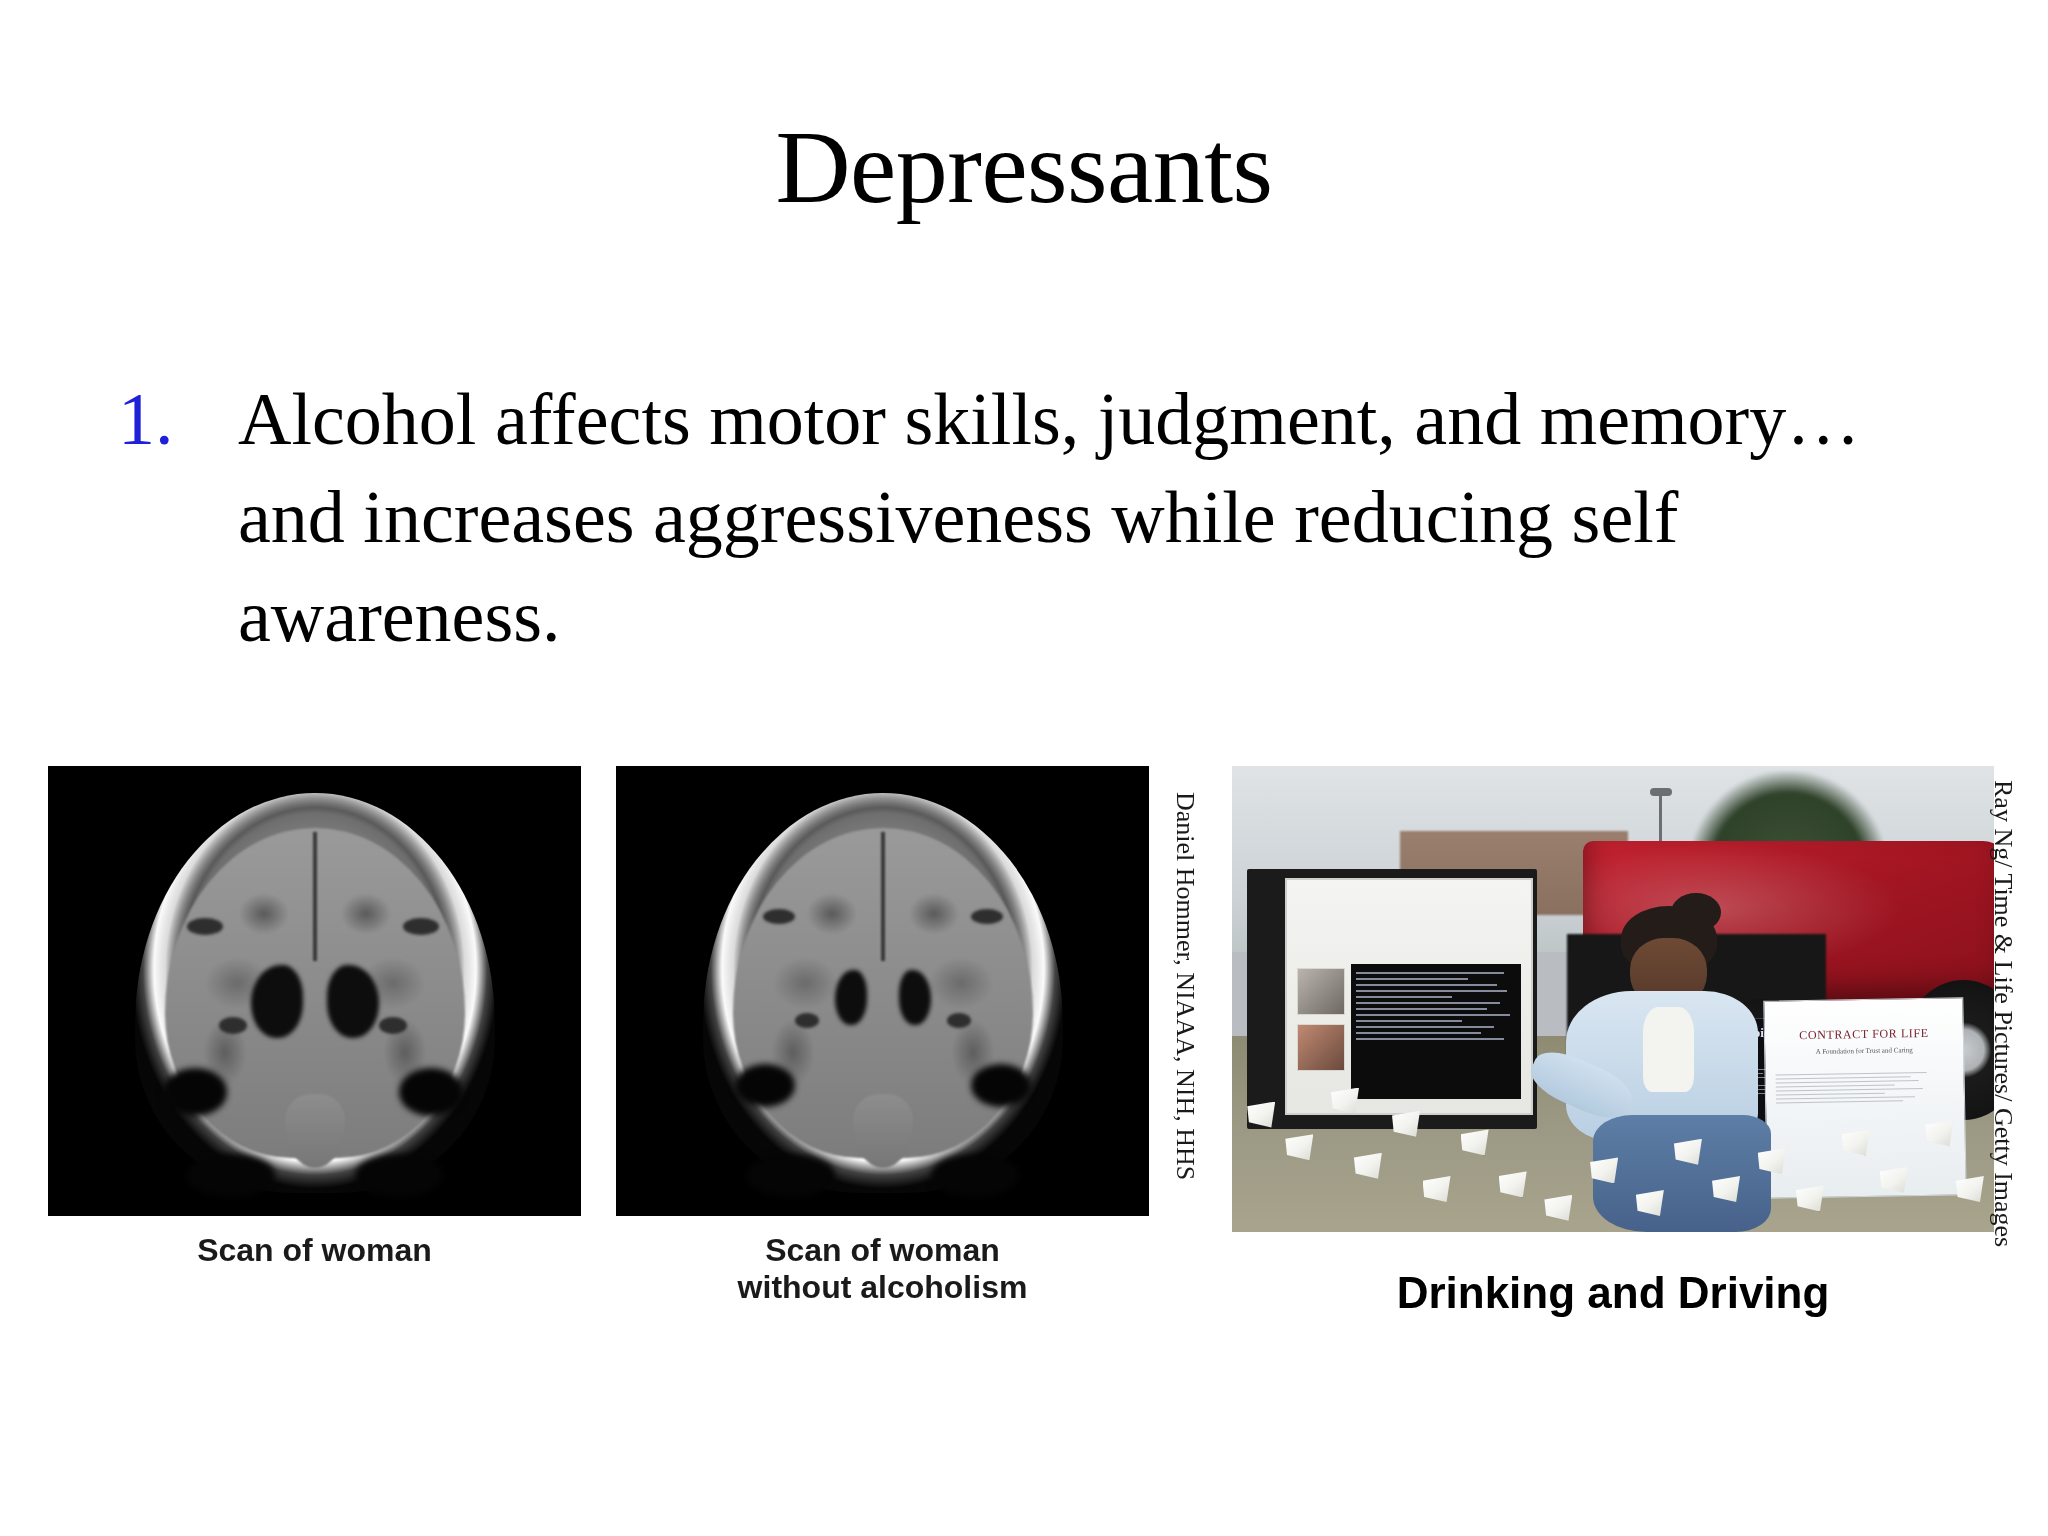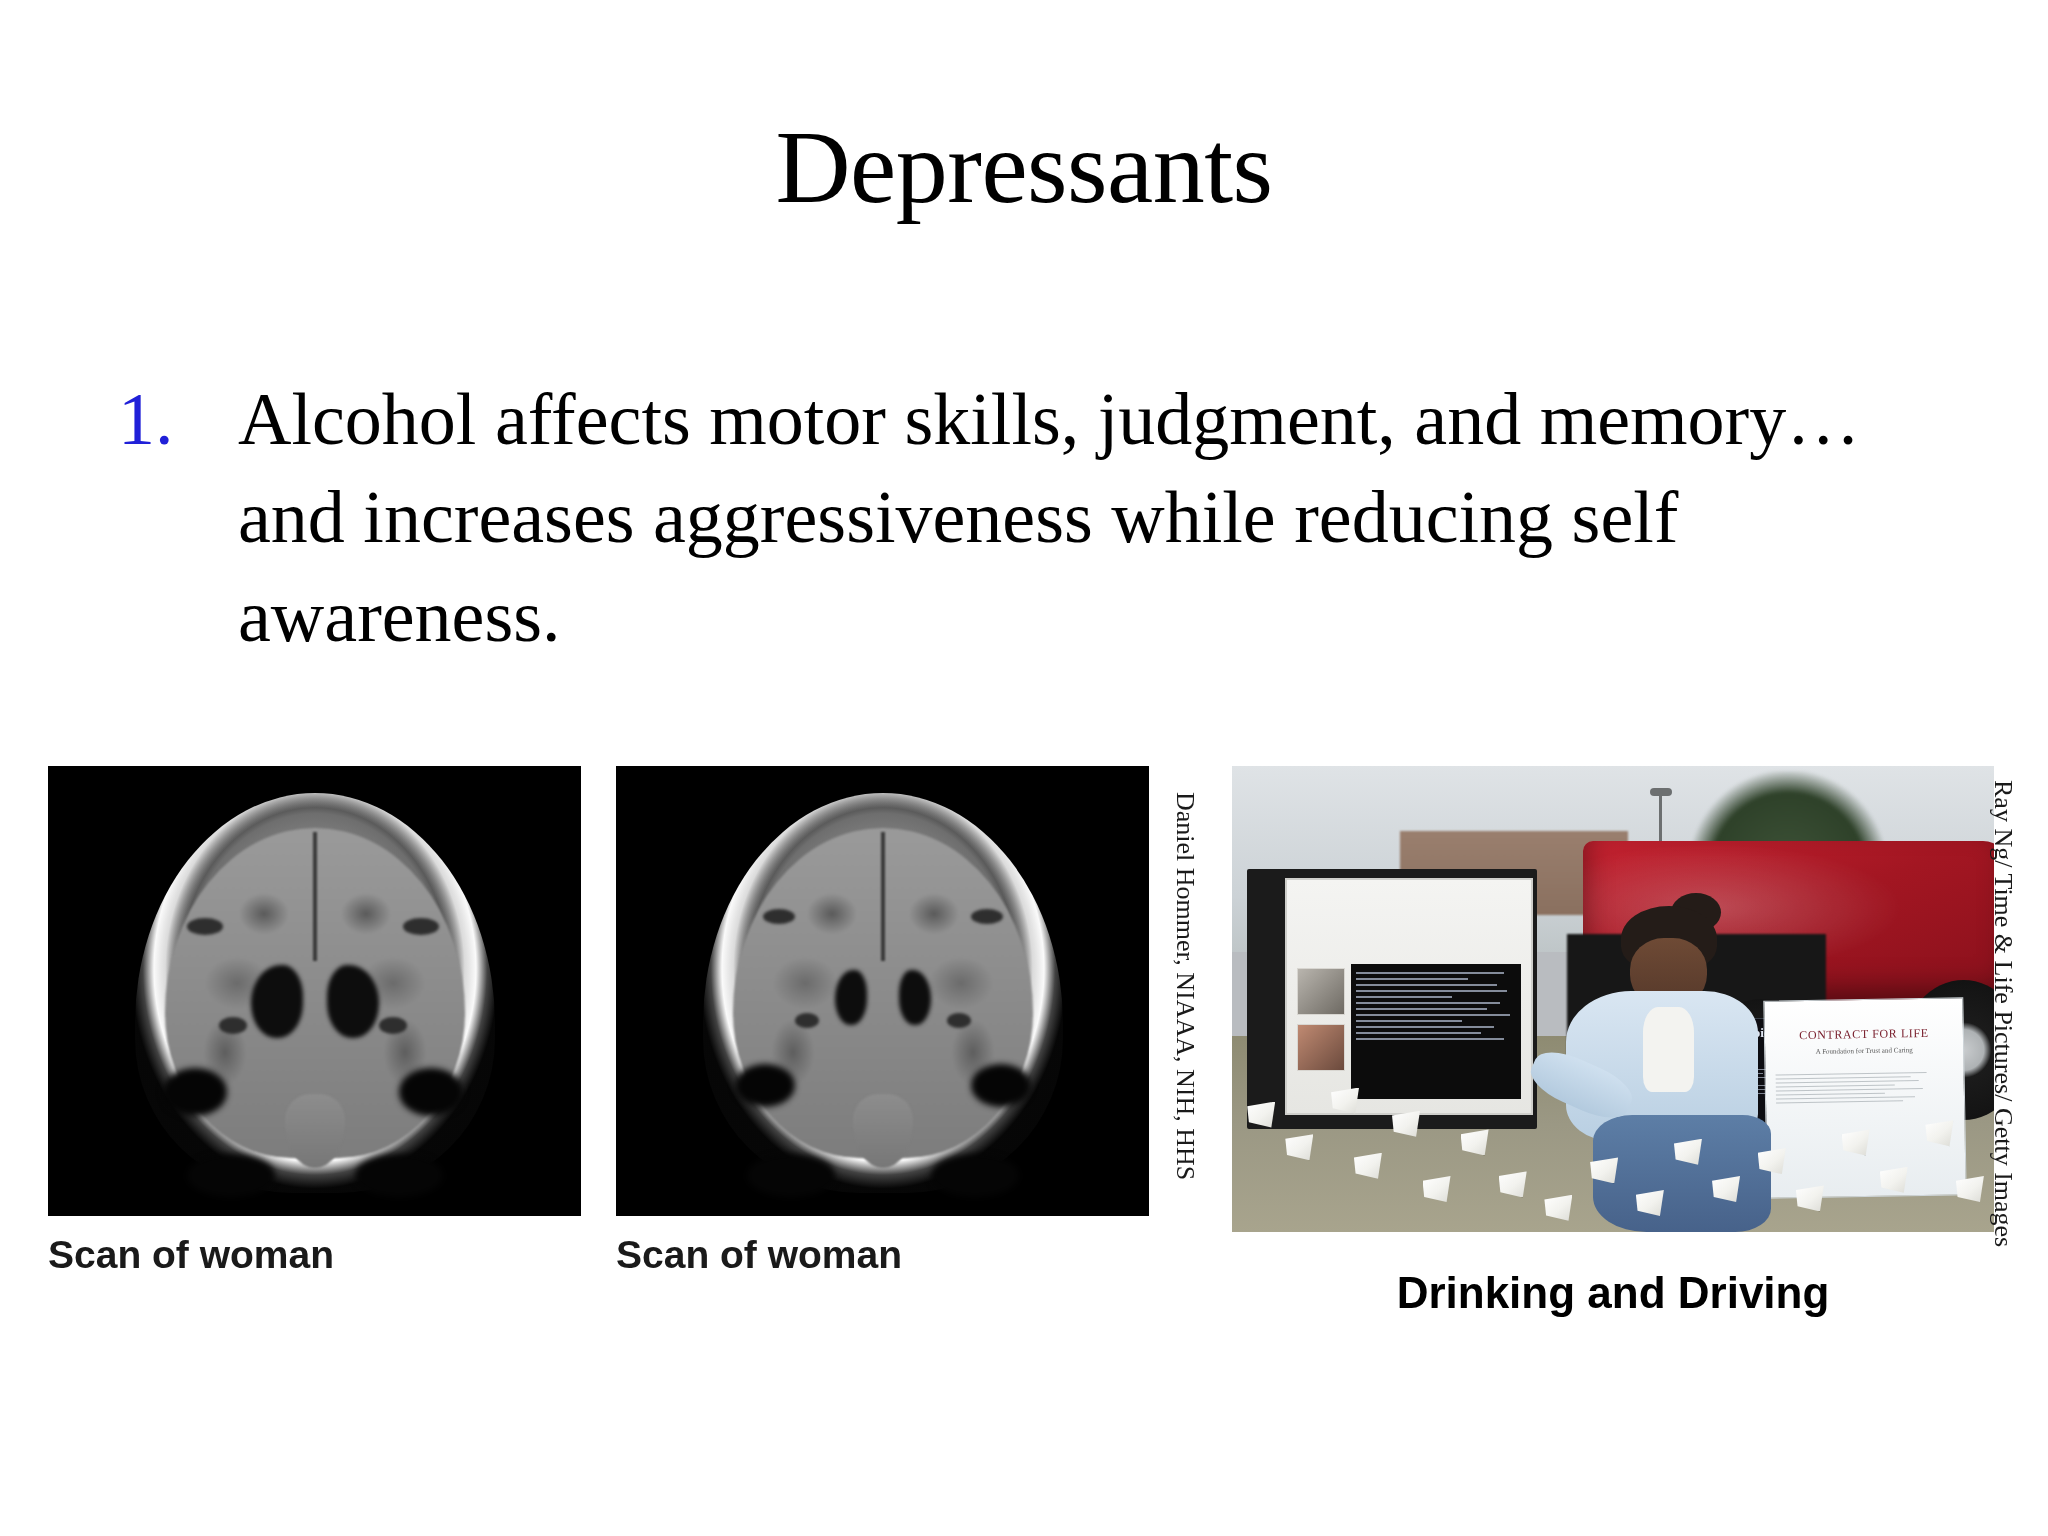--- a/index.html
+++ b/index.html
@@ -164,23 +164,24 @@
     position: absolute;
     background: #050505;
     filter: blur(3px);
     border-radius: 50%;
   }
 
   .scan-caption {
     position: absolute;
     top: 466px;
     width: 533px;
+    text-align: center;
     font-family: "Liberation Sans", sans-serif;
     font-weight: 700;
-    font-size: 39px;
+    font-size: 32px;
     line-height: 1.16;
     color: #1a1a1a;
   }
   .scan-caption.left  { left: 48px; }
   .scan-caption.right { left: 616px; }
 
   
   .credit-vertical {
     position: absolute;
     font-family: "Liberation Serif", serif;
@@ -439,20 +440,21 @@
       <div class="sulci" style="left:66%; top:55%; width:6%; height:3.5%;"></div>
       <div class="temporal-dark" style="left:13%; top:67%; width:15%; height:10%;"></div>
       <div class="temporal-dark" style="left:72%; top:67%; width:15%; height:10%;"></div>
       <div class="brainstem"></div>
       <div class="temporal-dark" style="left:16%; top:88%; width:22%; height:10%;"></div>
       <div class="temporal-dark" style="left:62%; top:88%; width:22%; height:10%;"></div>
     </div>
   </div>
   <div class="scan-caption right">
     <div>Scan of woman</div>
+    <div>without alcoholism</div>
   </div>
 
 </div>
 
 <div class="credit-vertical credit-scan">Daniel Hommer, NIAAA, NIH, HHS</div>
 
 <div class="photo-frame">
   <div class="ph-sky"></div>
   <div class="ph-ground"></div>
   <div class="ph-building"></div>

